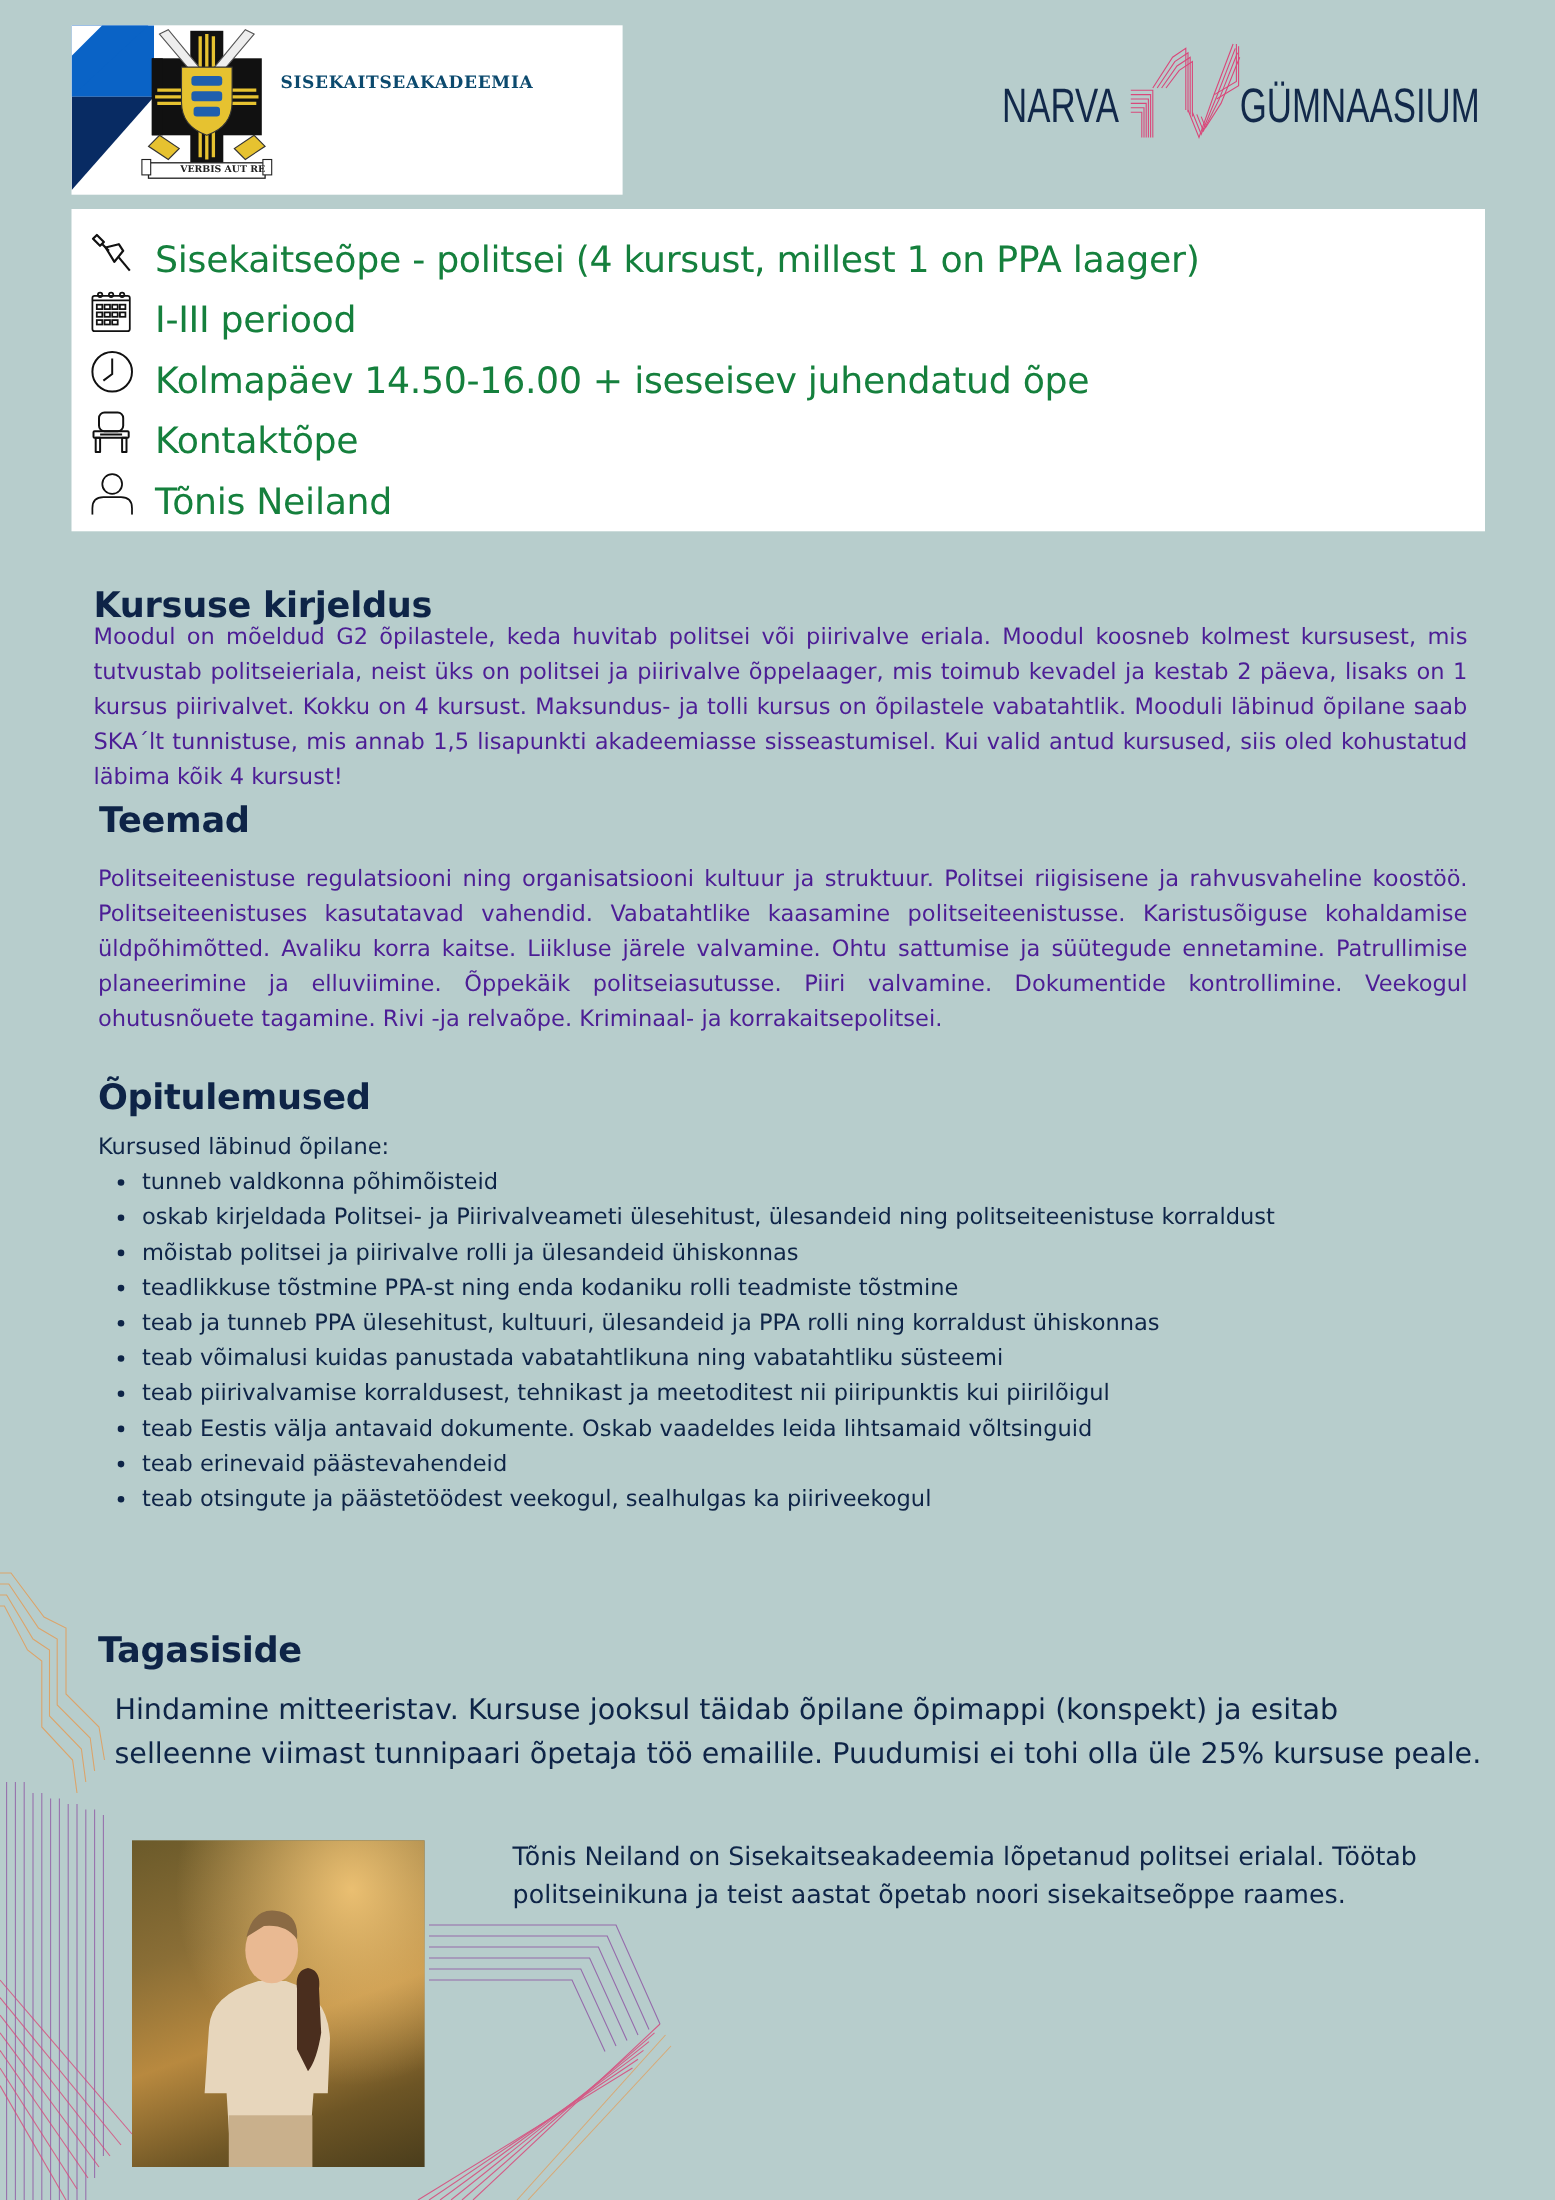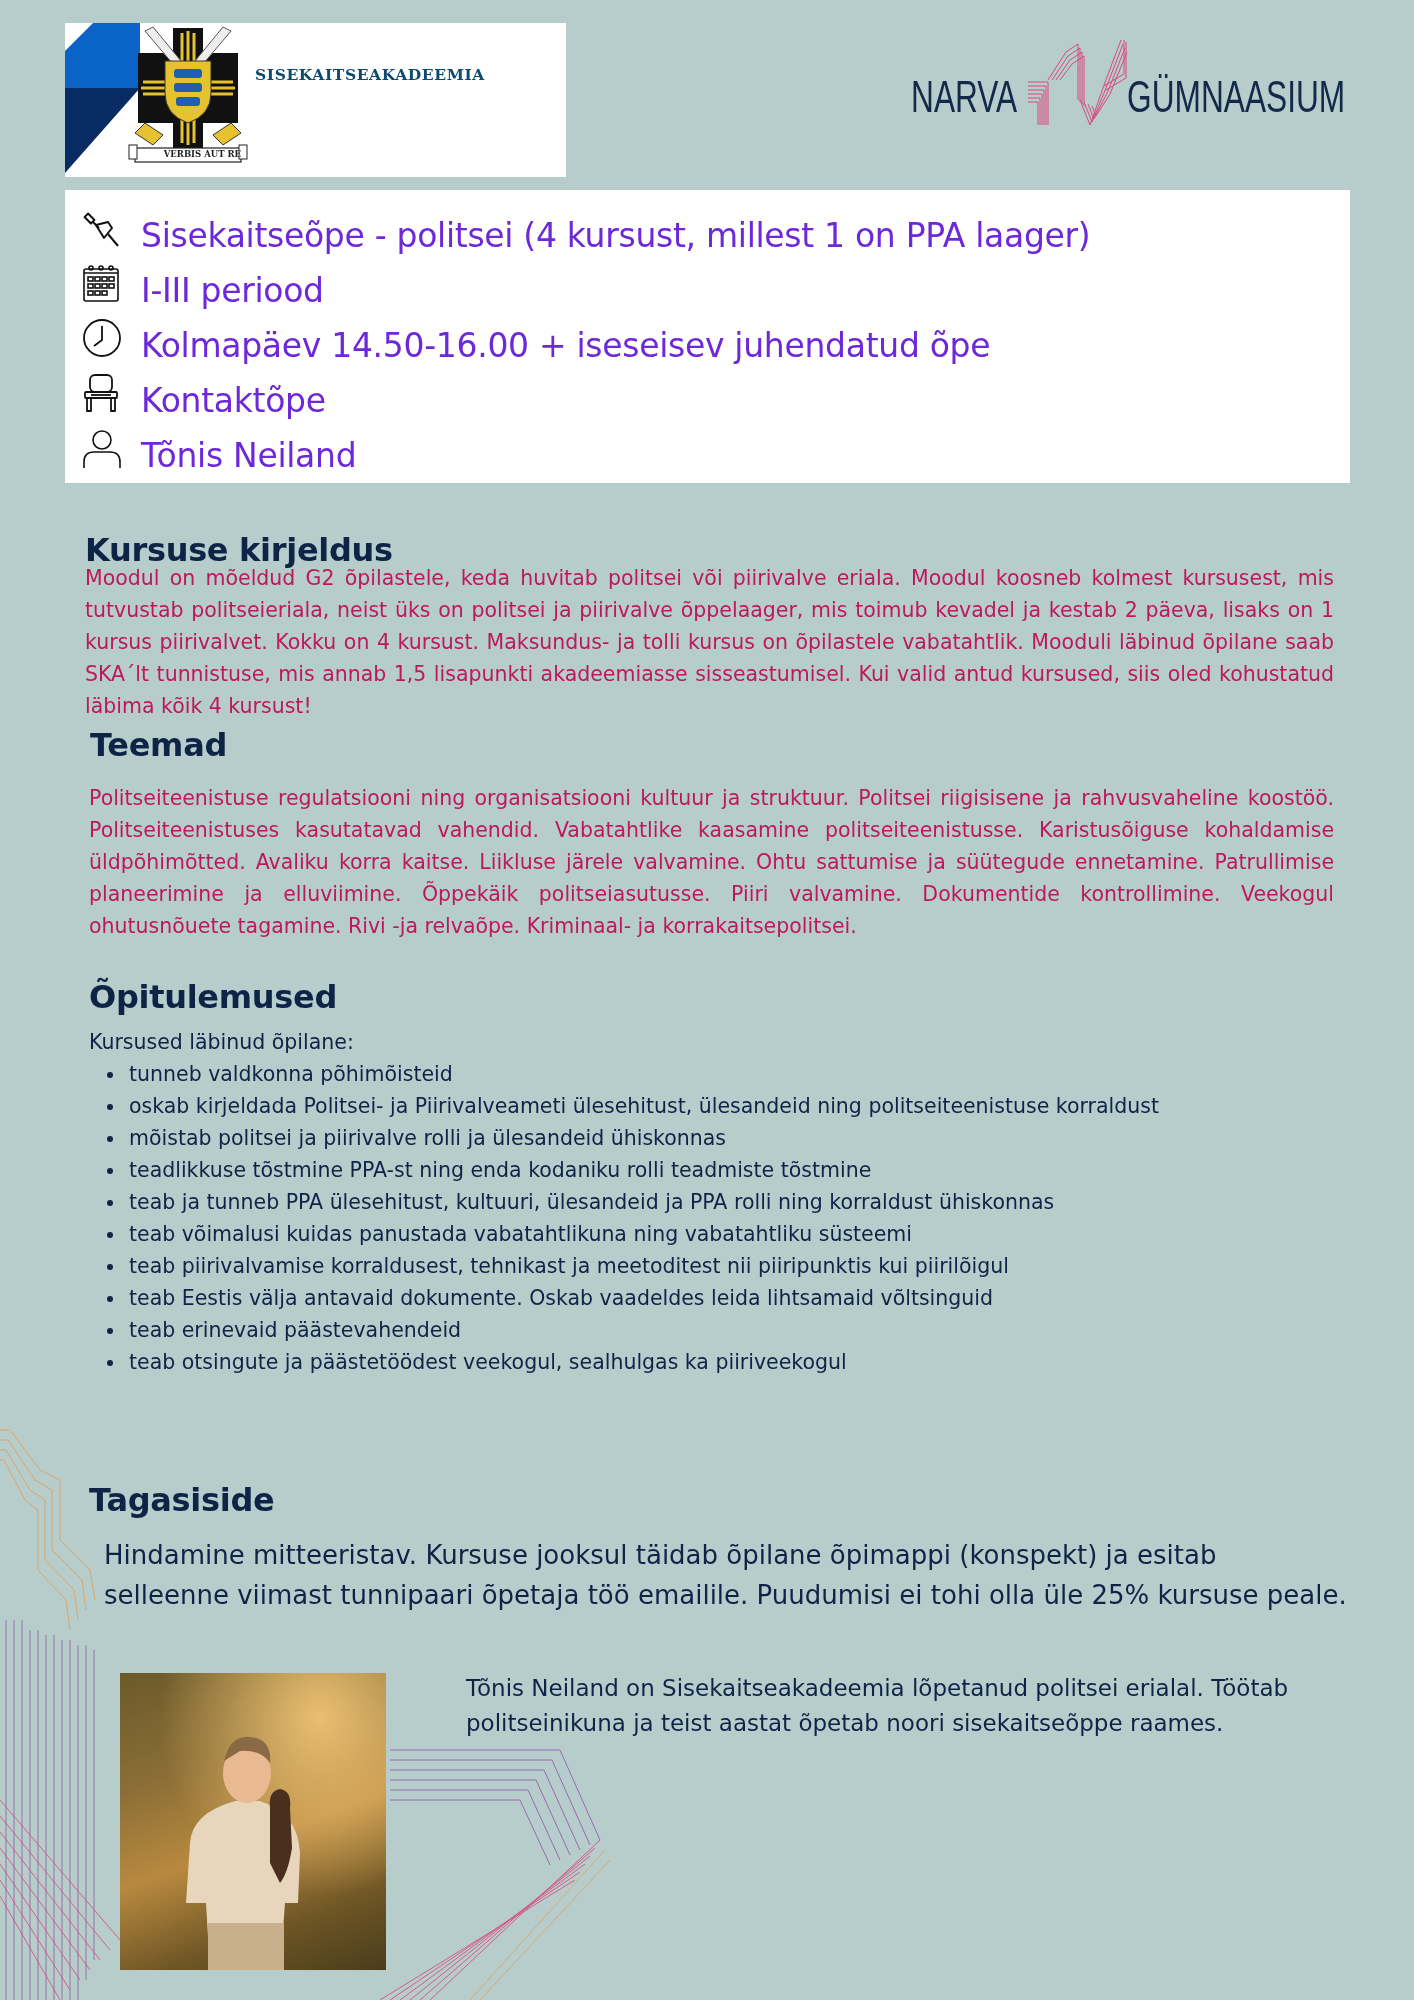--- a/index.html
+++ b/index.html
@@ -38,32 +38,32 @@
   }
 
   
   .info-card {
     position: absolute; left: 65px; top: 190px; width: 1285px; height: 293px;
     background: #fff;
   }
   .info-row { position: absolute; left: 0; height: 50px; display: flex; align-items: center; }
   .info-icon { position: absolute; left: 17px; width: 40px; height: 40px; }
   .info-text {
-    position: absolute; left: 76px; font-size: 33px; color: #6d28d9; white-space: nowrap;
+    position: absolute; left: 76px; font-size: 33px; color: #15803d; white-space: nowrap;
     font-family: "DejaVu Sans", sans-serif; letter-spacing: -0.3px;
   }
 
   
   .section-title {
     position: absolute; font-weight: bold; font-size: 32px; color: #0e2447;
     font-family: "DejaVu Sans", sans-serif; letter-spacing: -0.3px;
   }
   .para {
     position: absolute; font-size: 20.5px; line-height: 32px; text-align: justify;
-    color: #be185d; font-family: "DejaVu Sans", sans-serif;
+    color: #4c1d95; font-family: "DejaVu Sans", sans-serif;
   }
   .outcomes-intro { position: absolute; font-size: 20.5px; line-height: 32px; }
   .outcomes-list { position: absolute; list-style: none; font-size: 20.5px; line-height: 32px; }
   .outcomes-list li { position: relative; padding-left: 40px; white-space: nowrap; }
   .outcomes-list li .bullet {
     position: absolute; left: 18px; top: 14px; width: 6px; height: 6px; border-radius: 50%; background: #0e2447;
   }
   .feedback-para { position: absolute; font-size: 26px; line-height: 40px; margin-left: 12px; }
   .bio { position: absolute; font-size: 23px; line-height: 35px; }
 

